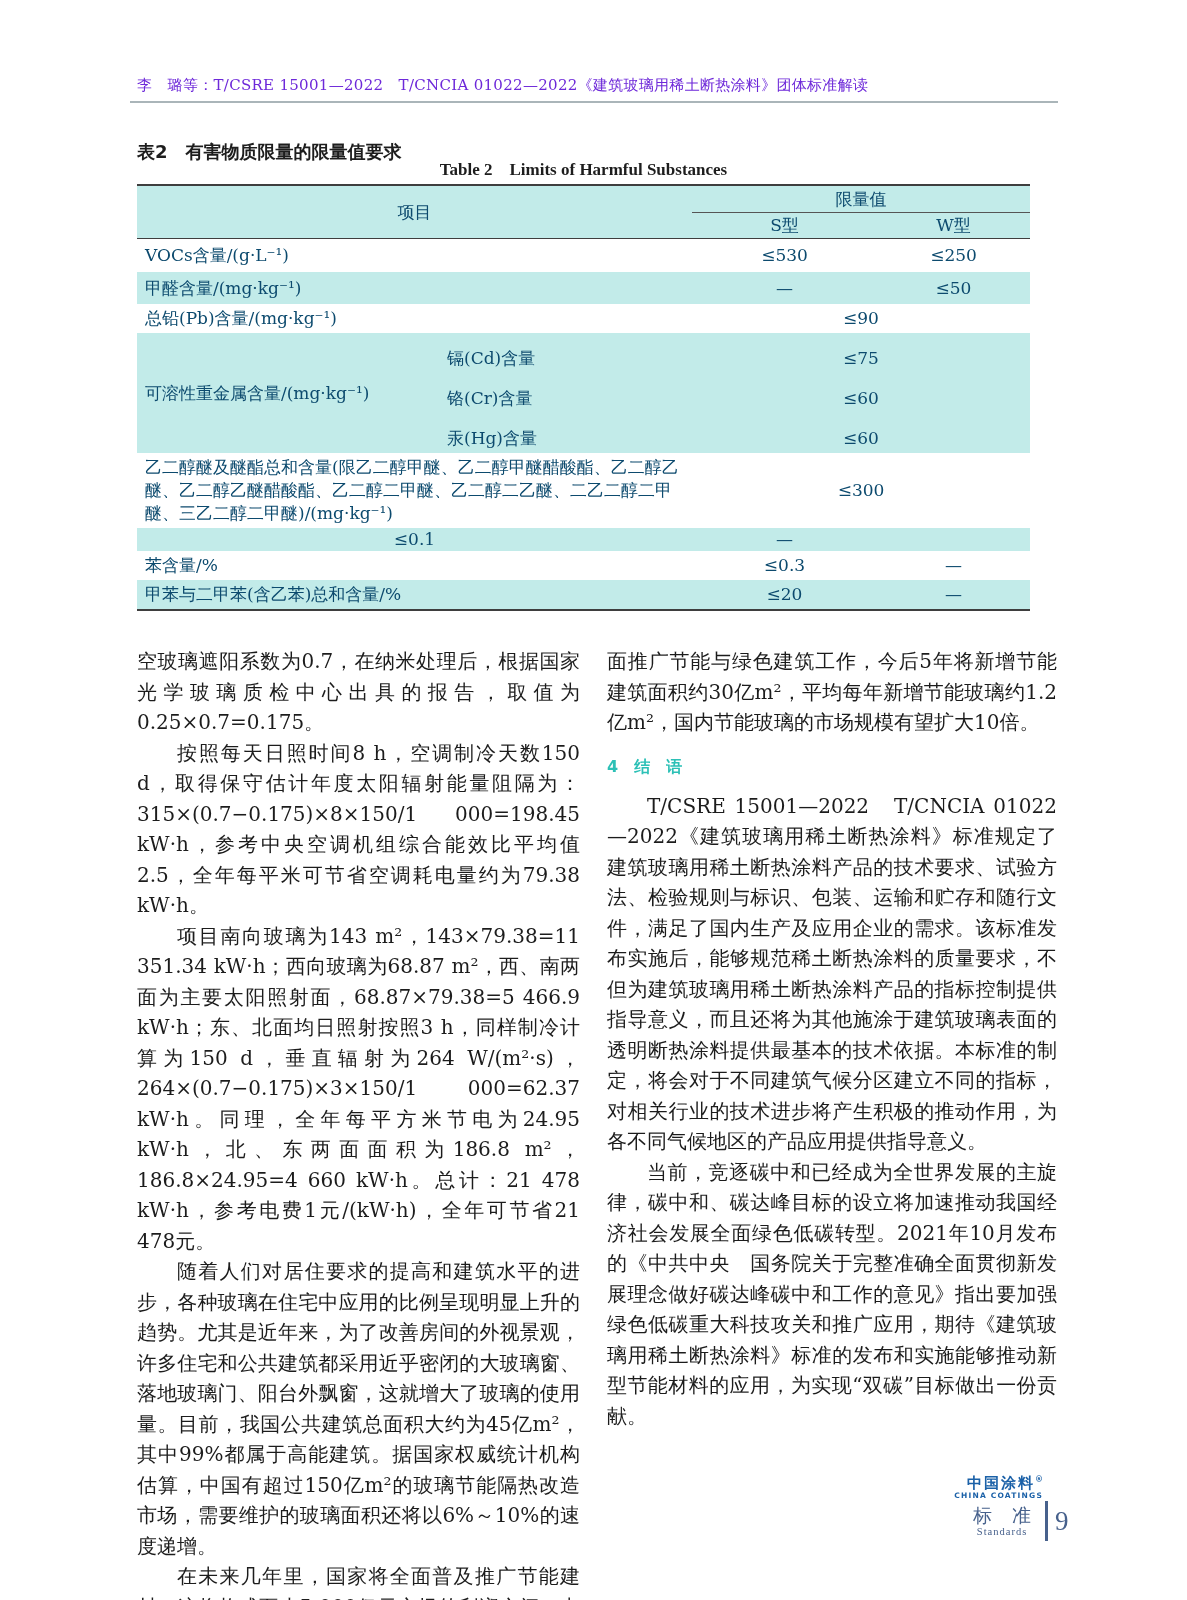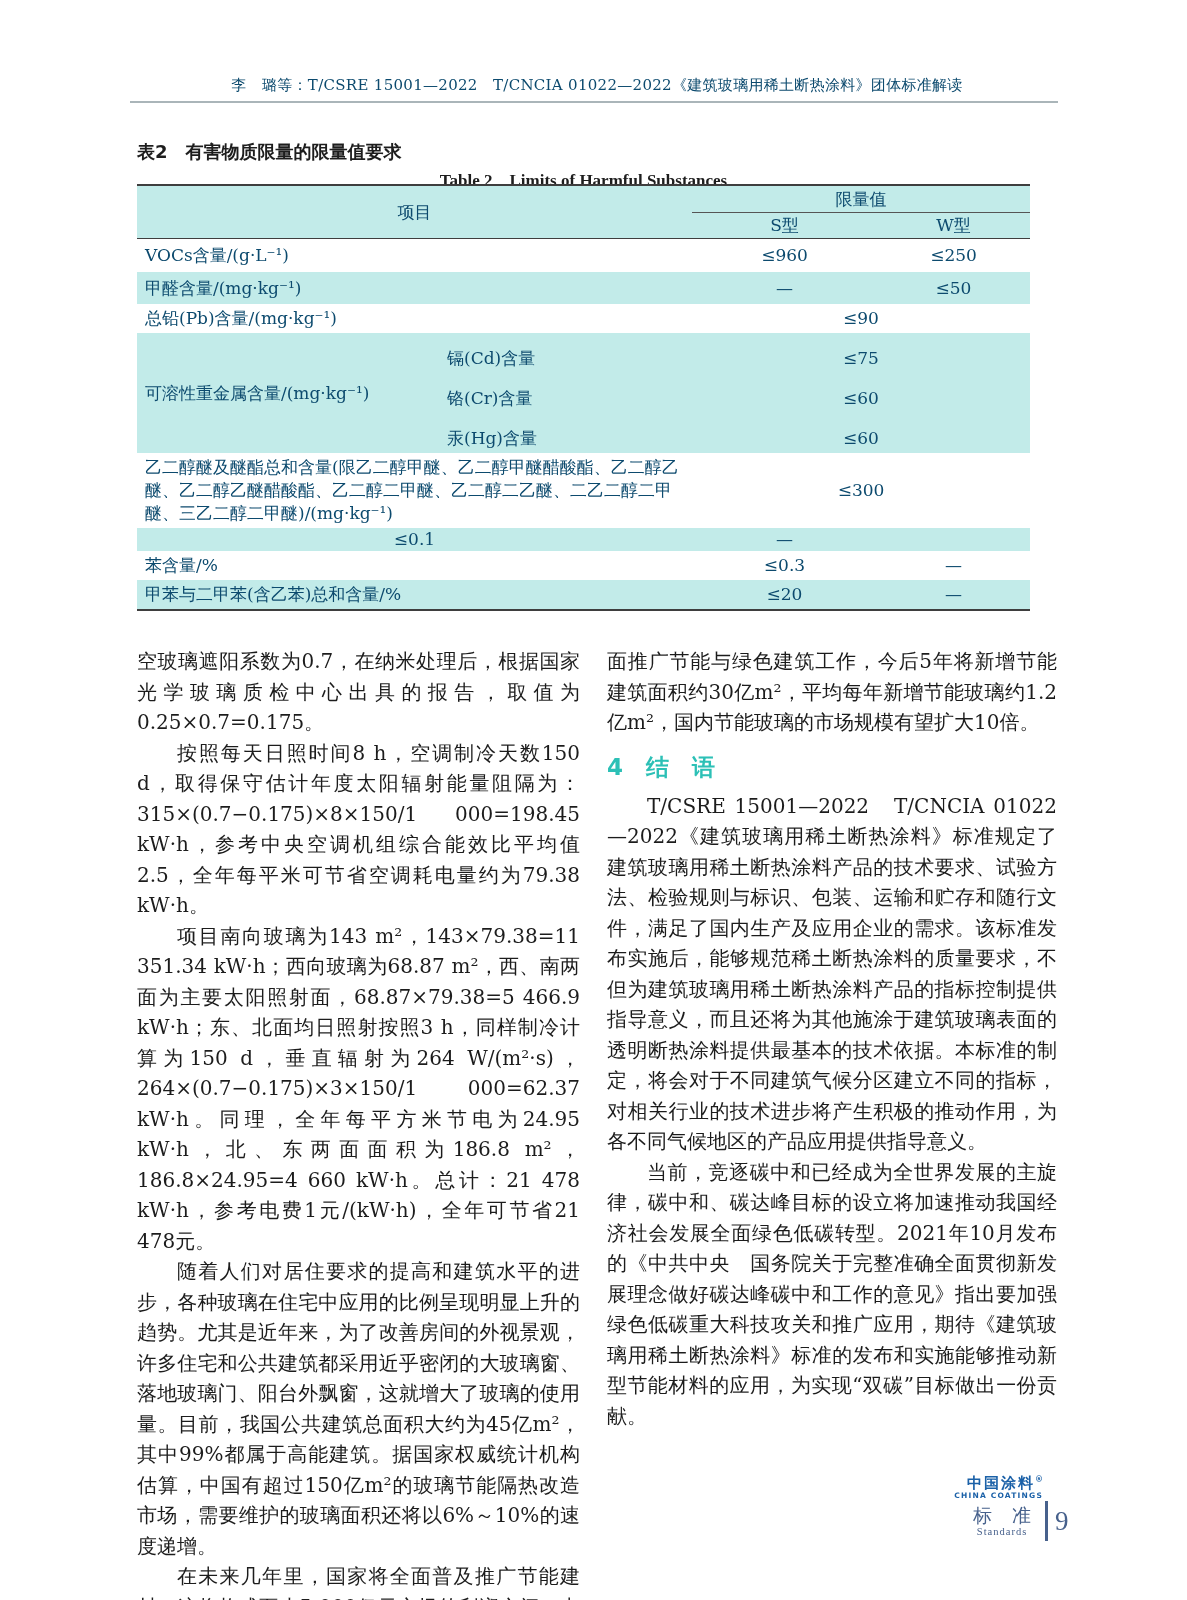--- a/index.html
+++ b/index.html
@@ -5,33 +5,33 @@
   * { margin:0; padding:0; box-sizing:border-box; }
   html,body { background:#ffffff; }
   .page {
     position:relative; width:1187px; height:1600px; background:#ffffff;
     font-family:"DejaVu Serif", serif; color:#1f1f1f; overflow:hidden;
   }
 
   
   .running-head {
     position:absolute; top:76px; left:137px; width:920px;
-    text-align:center; font-size:15px; color:#0c4a6e; letter-spacing:0.3px;
+    text-align:left; font-size:15px; color:#6d28d9; letter-spacing:0.3px;
     font-family:"DejaVu Serif", serif;
   }
   .head-rule { position:absolute; top:101px; left:130px; width:928px; height:2px; background:#aab5b9; }
 
   
   .cap-cn {
     position:absolute; top:140px; left:137px; width:893px; text-align:left;
     font-family:"DejaVu Sans", sans-serif; font-weight:bold; font-size:18px; color:#1d1d1d;
   }
   .cap-en {
     position:absolute; top:158px; left:137px; width:893px; text-align:center;
-    font-family:"Liberation Serif", serif; font-weight:bold; font-size:17px; color:#1d1d1d;margin-top:11px;
+    font-family:"Liberation Serif", serif; font-weight:bold; font-size:17px; color:#1d1d1d;
   }
 
   
   .tbl {
     position:absolute; top:184px; left:137px; width:893px;
     border-top:2px solid #3e3e3e; border-bottom:2px solid #3e3e3e;
     font-size:17px; color:#0c4a6e; line-height:23px;
   }
   .bg-cyan { background:#c2ebe9; }
   .bg-white { background:#ffffff; }
@@ -62,21 +62,21 @@
     position:absolute; top:646px; left:137px; width:920px;
     display:flex; gap:27px;
   }
   .col { font-size:20px; line-height:30.5px; text-align:justify; color:#1c1c1c; }
   .col-left { width:443px; }
   .col-right { width:450px; }
   .indent { text-indent:2em; }
 
   .section-heading {
     font-family:"DejaVu Sans", sans-serif; font-weight:bold;
-    font-size:23px; color:#2cc0b6; margin:15px 0 10px 0; text-indent:0;
+    font-size:16px; color:#2cc0b6; margin:15px 0 10px 0; text-indent:0;
     line-height:28px;
   }
 
   
   .logo-block { margin-top:44px; text-align:right; padding-right:14px; line-height:1.1; }
   .logo-cn {
     font-family:"DejaVu Sans", sans-serif; font-weight:bold; font-size:15px;
     color:#1b61a8; letter-spacing:2px;
   }
   .logo-mark { font-size:8px; vertical-align:super; letter-spacing:0; }
@@ -115,21 +115,21 @@
         <div class="th-limit">限量值</div>
         <div class="th-sw">
           <div>S型</div>
           <div>W型</div>
         </div>
       </div>
     </div>
 
     <div class="trow trow-2 bg-white h33">
       <div class="cell-label">VOCs含量/(g·L⁻¹)</div>
-      <div class="cell-val">≤960</div>
+      <div class="cell-val">≤530</div>
       <div class="cell-val">≤250</div>
     </div>
 
     <div class="trow trow-2 bg-cyan h32">
       <div class="cell-label">甲醛含量/(mg·kg⁻¹)</div>
       <div class="cell-val">—</div>
       <div class="cell-val">≤50</div>
     </div>
 
     <div class="trow trow-1 bg-white h29">

